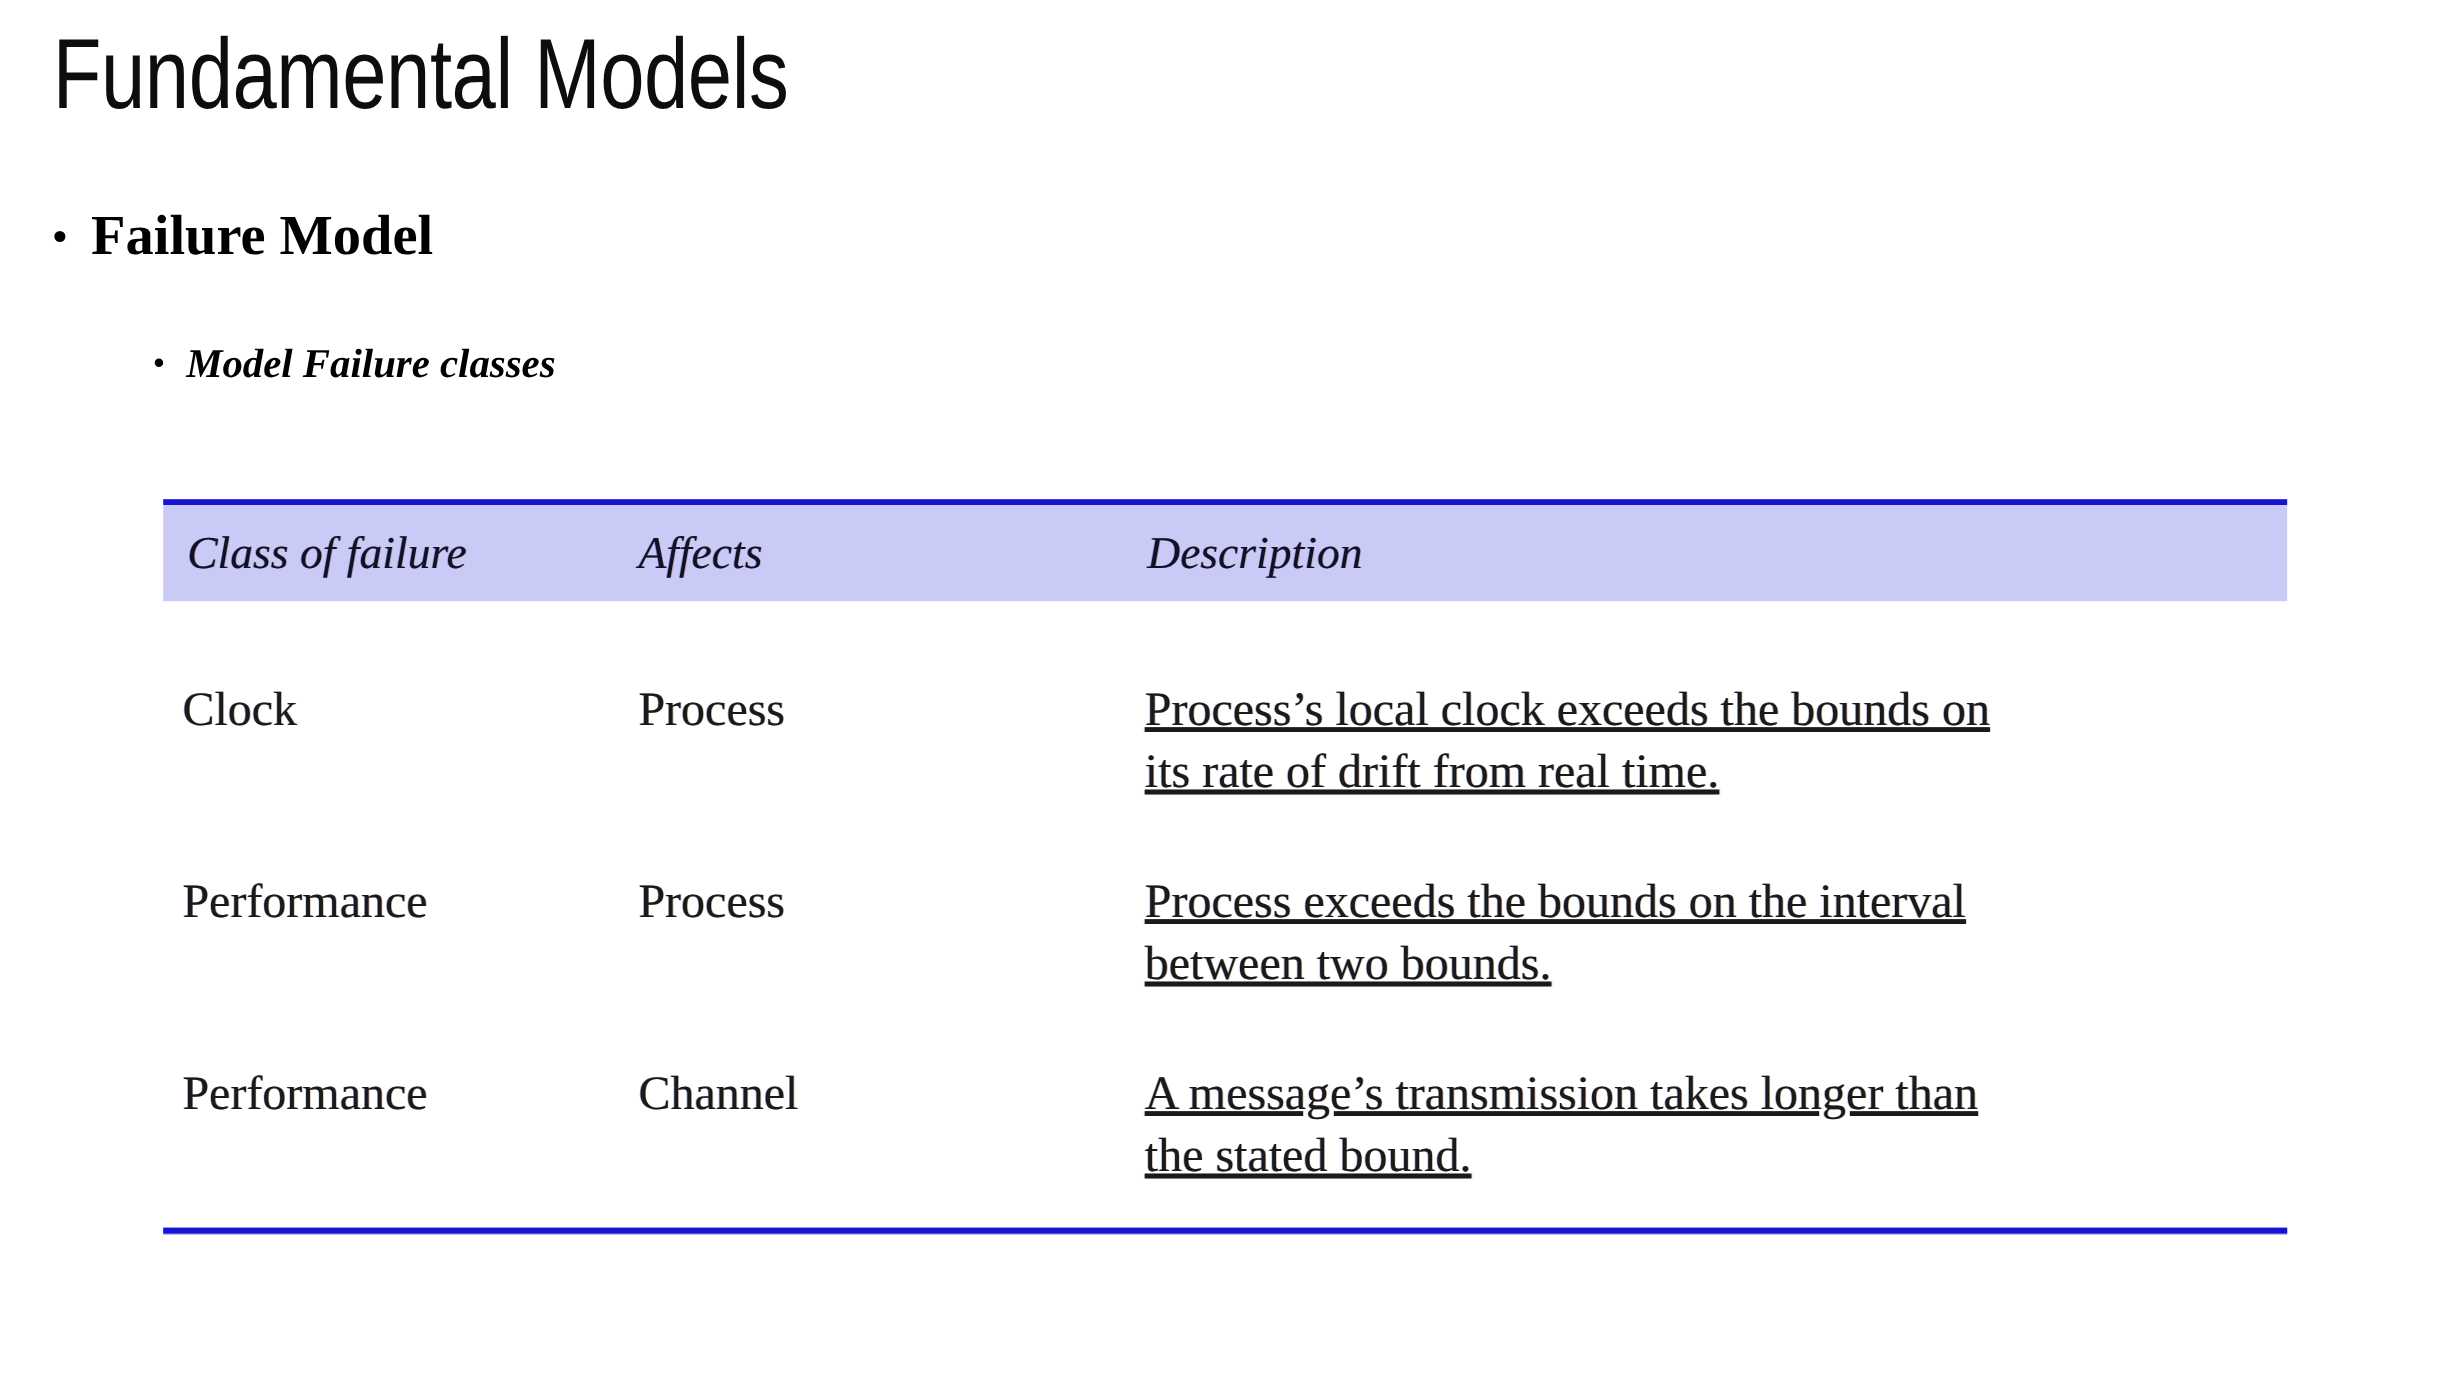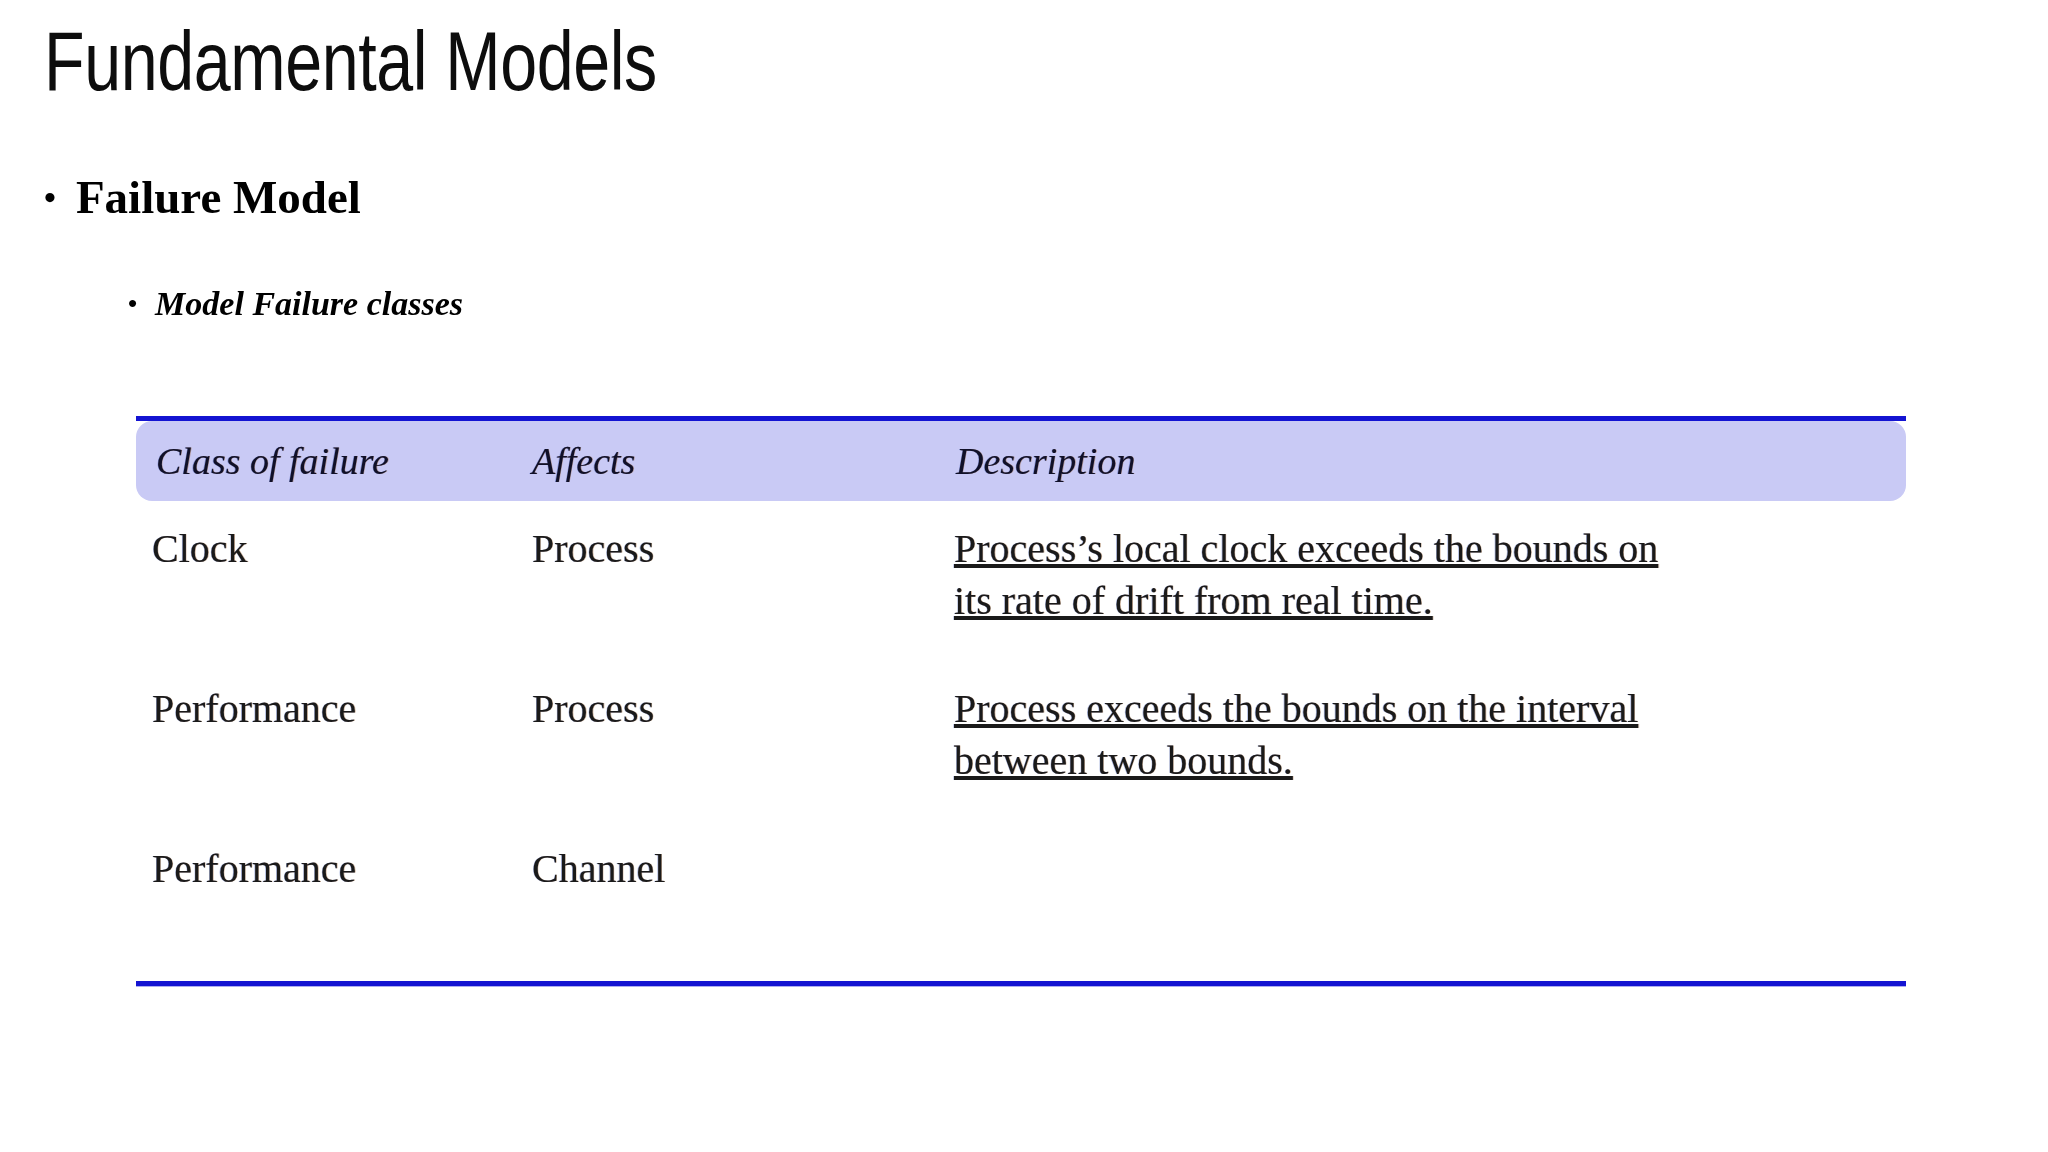--- a/index.html
+++ b/index.html
@@ -89,28 +89,27 @@
     width: 100%;
   }
   .table-rule.bottom {
     box-shadow: 0 1px 0 0 rgba(20,20,210,0.35);
   }
 
   .table-header-band {
     background: #c9caf5;
     height: 80px;
     position: relative;
-    border-radius: 16px;
   }
 
   .trow {
     position: relative;
     height: 160px;
   }
-  .trow.first { height: 160px; }
+  .trow.first { height: 160px; margin-top: 42px; }
 
   
   .cell {
     position: absolute;
     font-family: "Liberation Serif", serif;
     color: #1a1a1a;
     text-shadow: 0.6px 0 rgba(150, 90, 40, 0.45), -0.6px 0 rgba(40, 70, 170, 0.4);
   }
 
   .hcell {
@@ -173,17 +172,21 @@
     <span class="cell dcell c2">Process</span>
     <span class="cell dcell c3">
       <span class="desc-line">Process exceeds the bounds on the interval</span>
       <span class="desc-line">between two bounds.</span>
     </span>
   </div>
 
   <div class="trow">
     <span class="cell dcell c1">Performance</span>
     <span class="cell dcell c2">Channel</span>
+    <span class="cell dcell c3">
+      <span class="desc-line">A message’s transmission takes longer than</span>
+      <span class="desc-line">the stated bound.</span>
+    </span>
   </div>
 
   <div class="table-rule bottom"></div>
 
 </div>
 
 </body></html>

